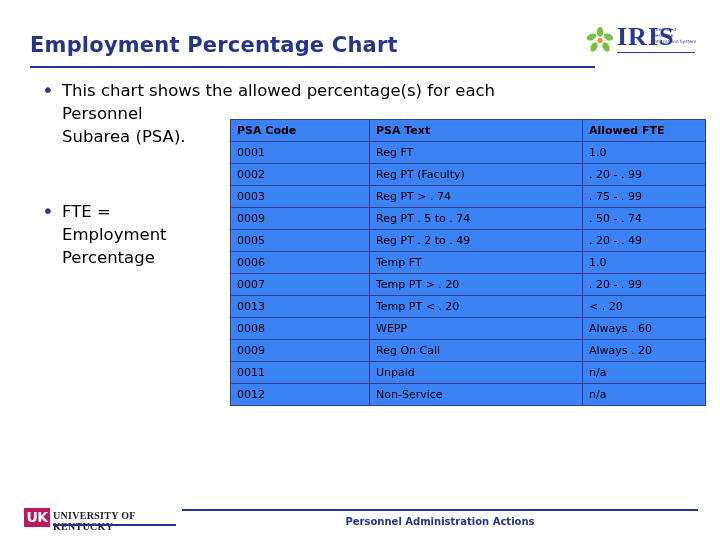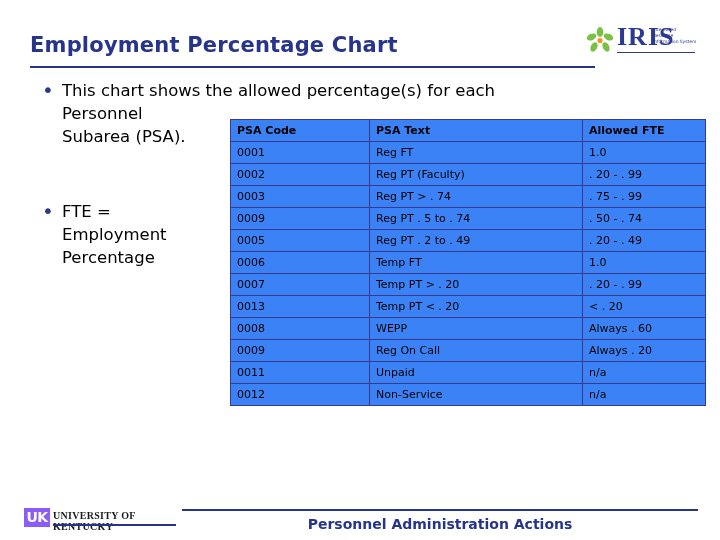--- a/index.html
+++ b/index.html
@@ -147,38 +147,38 @@
     width: 516px;
     height: 2px;
     background: #26348c;
   }
   .footer-text {
     position: absolute;
     left: 182px;
     top: 516px;
     width: 516px;
     text-align: center;
-    font-size: 14px;
+    font-size: 10px;
     color: #26348c;
     font-weight: bold;
   }
   .uk-logo {
     position: absolute;
     left: 24px;
     top: 508px;
     width: 152px;
     height: 20px;
   }
   .uk-box {
     position: absolute;
     left: 0;
     top: 0;
     width: 26px;
     height: 19px;
-    background: #8b5cf6;
+    background: #be185d;
     color: #ffffff;
     font-weight: bold;
     font-size: 14px;
     text-align: center;
     line-height: 19px;
     letter-spacing: -0.5px;
   }
   .uk-name {
     position: absolute;
     left: 29px;

